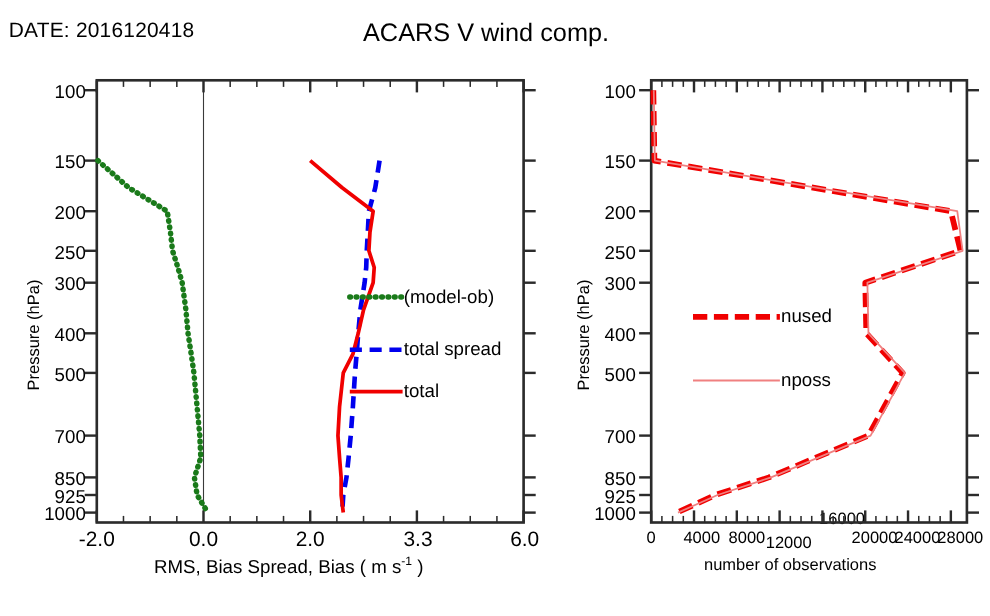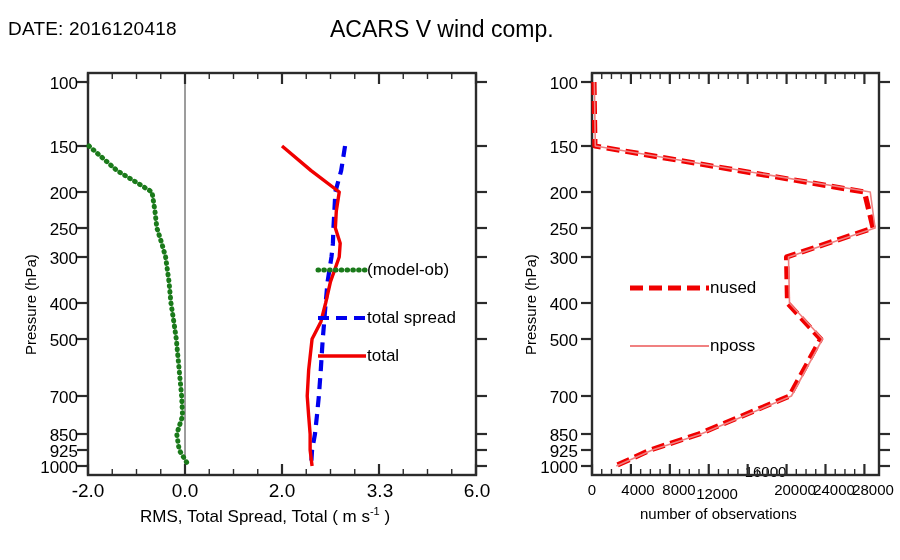--- a/index.html
+++ b/index.html
@@ -20,21 +20,21 @@
 </head>
 <body>
 
 <div class="abs" id="date-label">DATE: 2016120418</div>
 <div class="abs" id="main-title">ACARS V wind comp.</div>
 
 <div>
   <div class="abs ytitle" style="left:22px;top:355px;">Pressure (hPa)</div>
 
   <div class="abs axis-title" style="left:140px;top:505px;font-size:17px;">
-    <span>RMS, Total Spread, Total ( m s</span><sup>-1</sup><span> )</span>
+    <span>RMS, Bias Spread, Bias ( m s</span><sup>-1</sup><span> )</span>
   </div>
 
   <div class="abs tick-label" style="left:20px;top:74px;width:58px;">100</div>
   <div class="abs tick-label" style="left:20px;top:138px;width:58px;">150</div>
   <div class="abs tick-label" style="left:20px;top:184px;width:58px;">200</div>
   <div class="abs tick-label" style="left:20px;top:220px;width:58px;">250</div>
   <div class="abs tick-label" style="left:20px;top:249px;width:58px;">300</div>
   <div class="abs tick-label" style="left:20px;top:295px;width:58px;">400</div>
   <div class="abs tick-label" style="left:20px;top:331px;width:58px;">500</div>
   <div class="abs tick-label" style="left:20px;top:388px;width:58px;">700</div>

